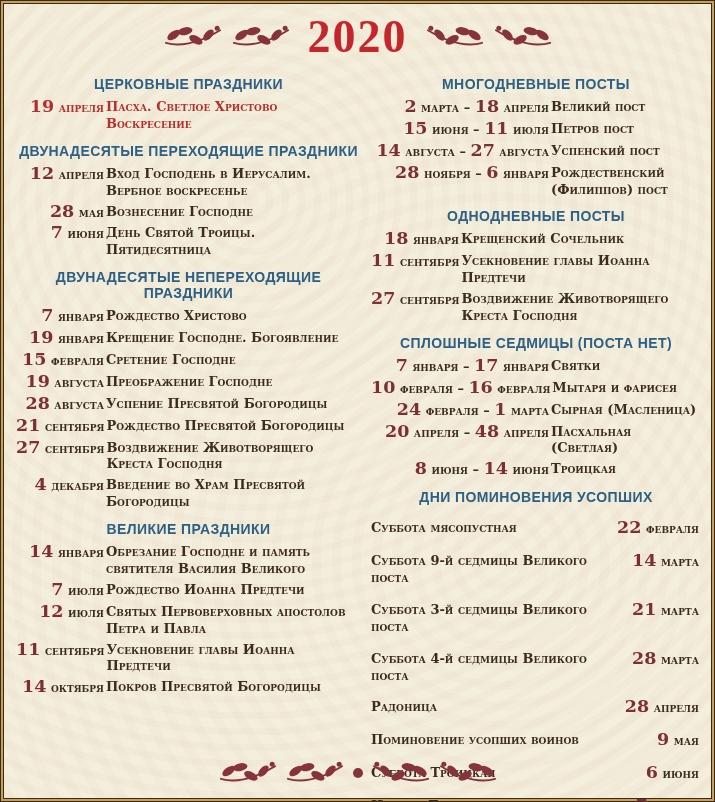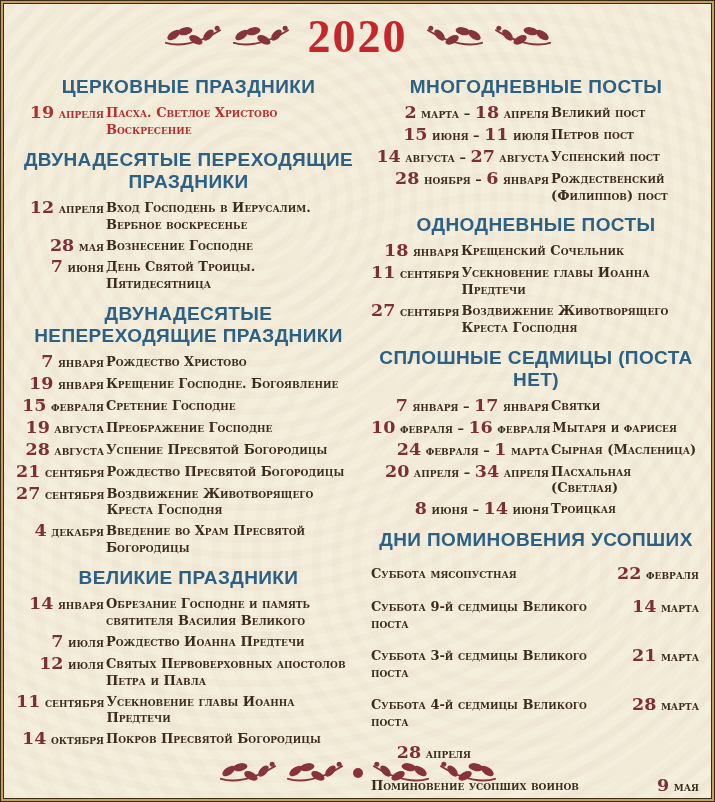--- a/index.html
+++ b/index.html
@@ -40,38 +40,38 @@
     padding:2px 14px 0 16px;
   }
   .col { box-sizing:border-box; }
   .col-left  { width:345px; }
   .col-right { width:330px; }
 
   .cal-section { margin-bottom:4px; }
   .sec-header {
     text-align:center;
     font-family:"Liberation Sans", sans-serif;
-    font-weight:bold; font-size:19px; letter-spacing:.4px;
+    font-weight:bold; font-size:14px; letter-spacing:.4px;
     color:#2c6084;
     margin:10px 0 7px 0;
     text-transform:uppercase;
   }
   .row {
     display:flex; align-items:flex-start;
     margin:4px 0;
     font-size:13px; font-weight:bold; line-height:1.3;
     font-variant:small-caps;
     color:#3c2c1e;
   }
   .row .date  { flex:0 0 88px; text-align:right; padding-right:2px; white-space:nowrap; }
   .row.wide .date { flex:0 0 178px; }
   .row .name  { flex:1; }
   .row .num   { font-variant:normal; font-size:17.5px; line-height:.9; color:#7d2f37; }
   .row.highlight .date, .row.highlight .name, .row.highlight .num { color:#b5302d; }
-  .row.memorial { justify-content:flex-start;margin-top:15px; }
+  .row.memorial { justify-content:flex-end;margin-top:15px; }
   .row.memorial .name { flex:1; padding-right:8px; }
   .row.memorial .date { flex:0 0 100px; text-align:right; padding-right:2px; }
 
   .bottom-orn {
     position:absolute; left:50%; bottom:14px; transform:translateX(-50%);
     display:flex; align-items:center; gap:9px;
   }
   svg.defs { position:absolute; width:0; height:0; }
 </style>
 </head>
@@ -234,21 +234,21 @@
           </div>
           <div class="row wide">
             <span class="date"><span class="num">10</span> февраля – <span class="num">16</span> февраля</span>
             <span class="name">Мытаря и фарисея</span>
           </div>
           <div class="row wide">
             <span class="date"><span class="num">24</span> февраля – <span class="num">1</span> марта</span>
             <span class="name">Сырная (Масленица)</span>
           </div>
           <div class="row wide">
-            <span class="date"><span class="num">20</span> апреля – <span class="num">34</span> апреля</span>
+            <span class="date"><span class="num">20</span> апреля – <span class="num">48</span> апреля</span>
             <span class="name">Пасхальная (Светлая)</span>
           </div>
           <div class="row wide">
             <span class="date"><span class="num">8</span> июня – <span class="num">14</span> июня</span>
             <span class="name">Троицкая</span>
           </div>
         </section>
         <section class="cal-section">
           <div class="sec-header">Дни поминовения усопших</div>
           <div class="row memorial">
@@ -261,20 +261,21 @@
           </div>
           <div class="row memorial">
             <span class="name">Суббота 3-й седмицы Великого поста</span>
             <span class="date"><span class="num">21</span> марта</span>
           </div>
           <div class="row memorial">
             <span class="name">Суббота 4-й седмицы Великого поста</span>
             <span class="date"><span class="num">28</span> марта</span>
           </div>
           <div class="row memorial">
+            <span class="name">Радоница</span>
             <span class="date"><span class="num">28</span> апреля</span>
           </div>
           <div class="row memorial">
             <span class="name">Поминовение усопших воинов</span>
             <span class="date"><span class="num">9</span> мая</span>
           </div>
           <div class="row memorial">
             <span class="name">Суббота Троицкая</span>
             <span class="date"><span class="num">6</span> июня</span>
           </div>

